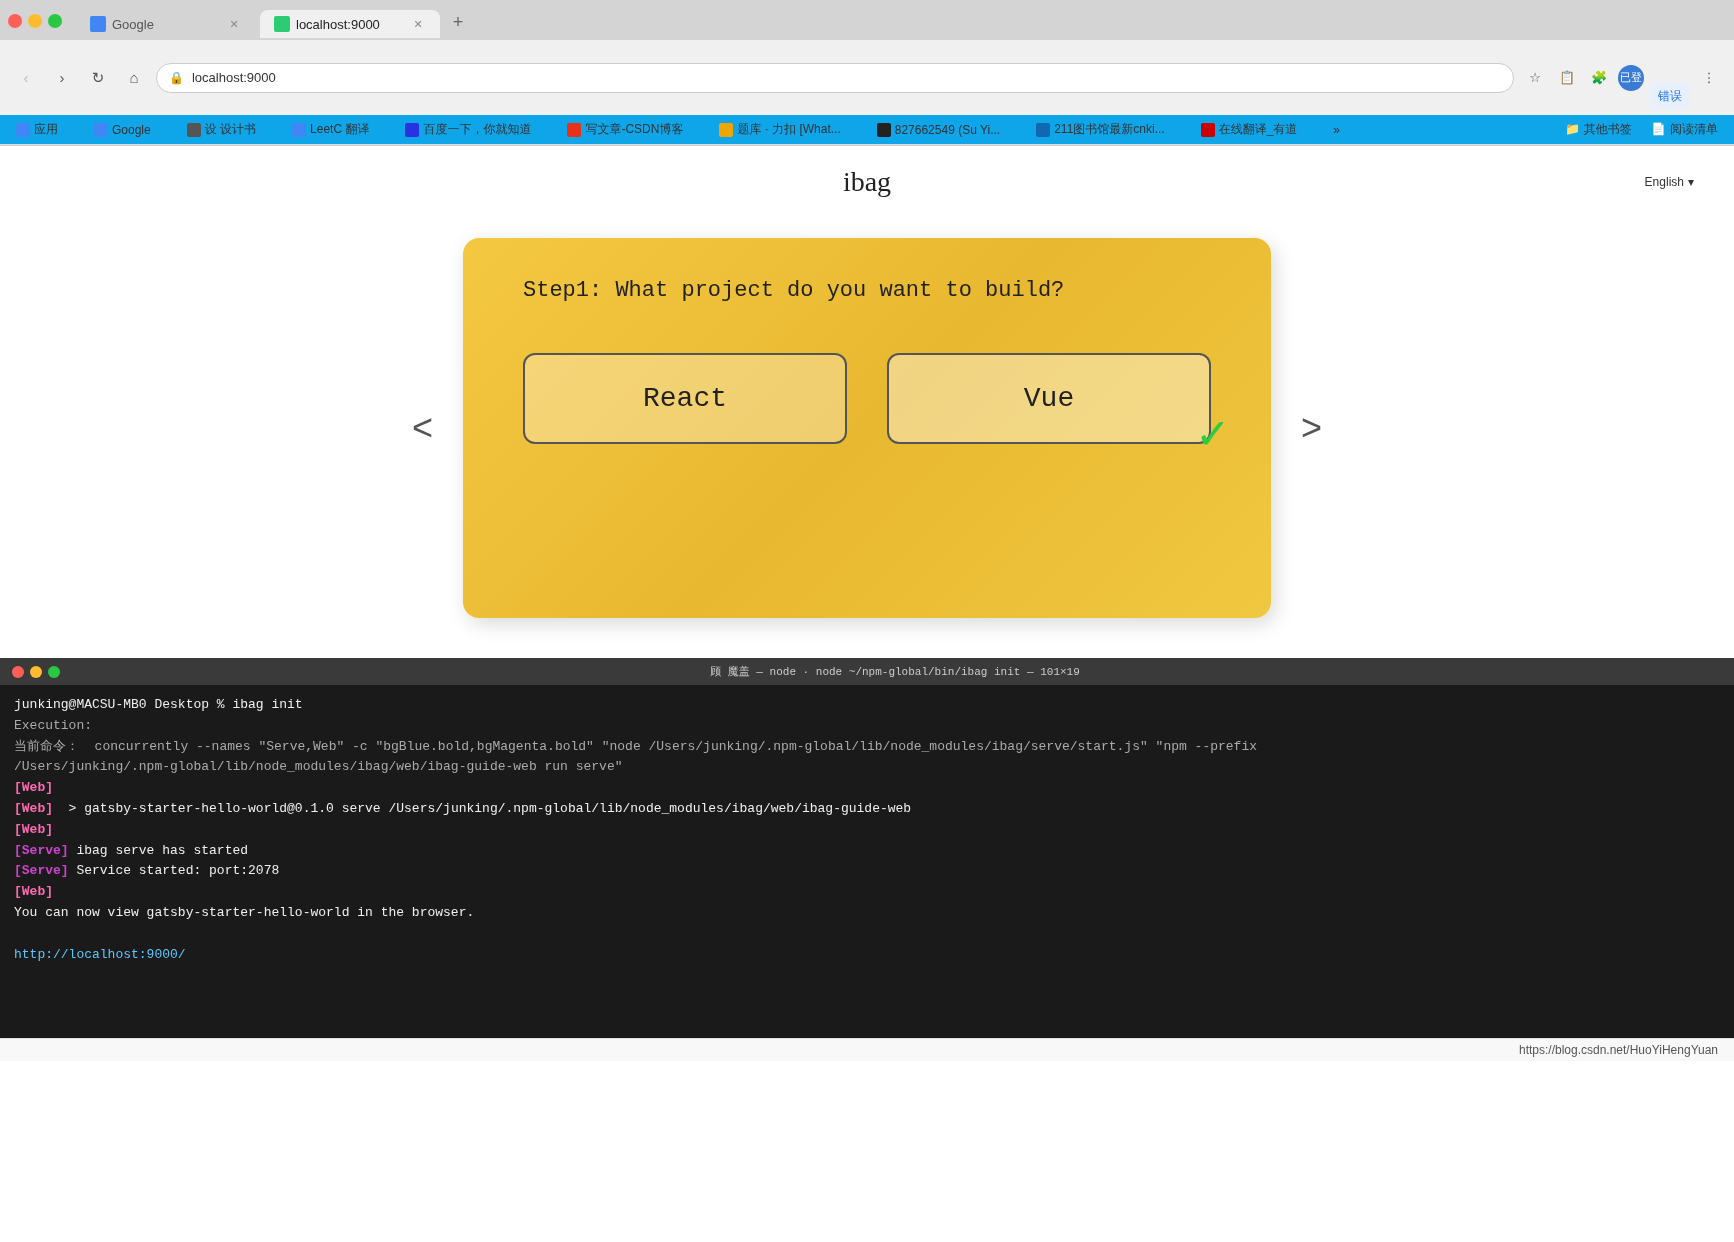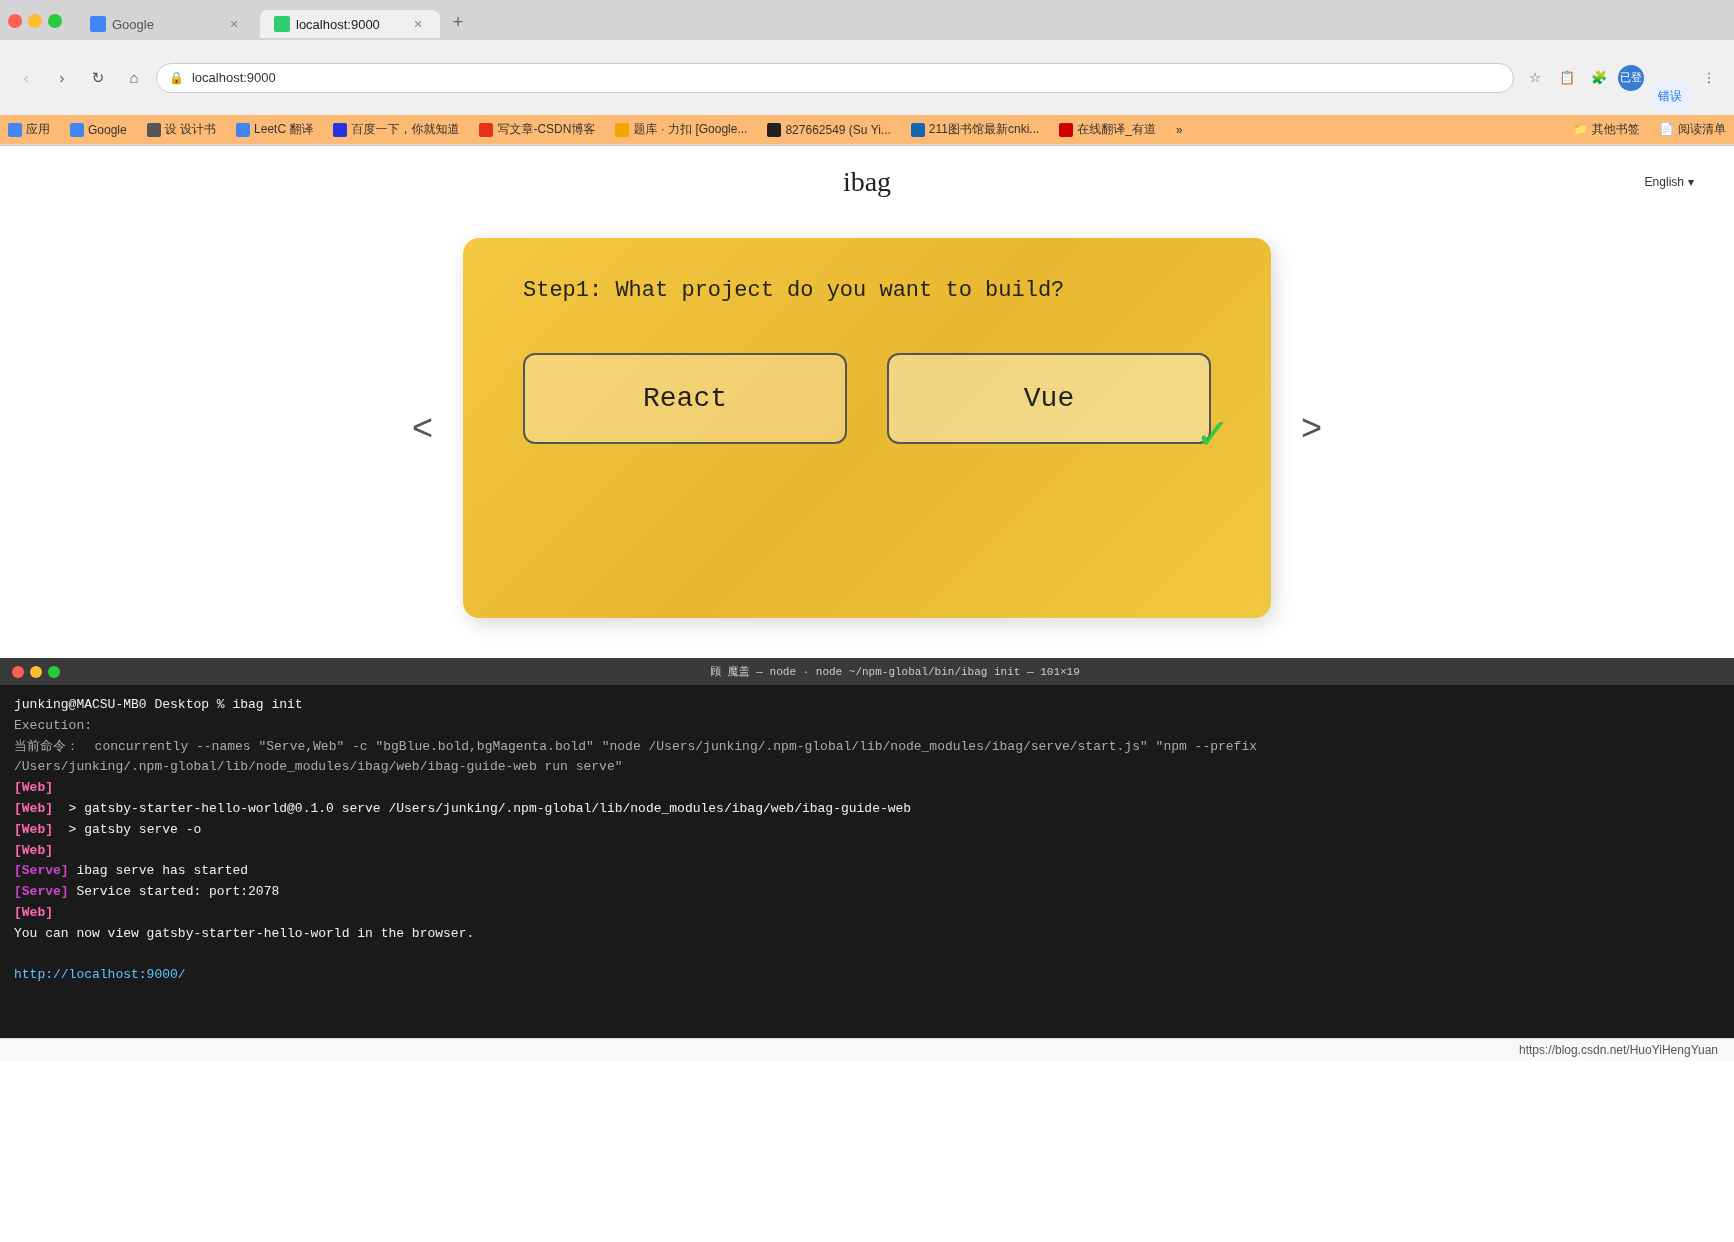--- a/index.html
+++ b/index.html
@@ -134,26 +134,26 @@
       display: flex;
       align-items: center;
       justify-content: center;
       font-size: 13px;
       color: #555;
       cursor: pointer;
     }
     .bookmarks-bar {
       display: flex;
       align-items: center;
-      padding: 4px 0;
-      gap: 4px;
+      padding: 4px 8px;
+      gap: 20px;
       font-size: 12px;
       color: #333;
       border-bottom: 1px solid #ddd;
-      background: #fdba74;
+      background: #0ea5e9;
       overflow: hidden;
     }
     .bookmark-item {
       display: flex;
       align-items: center;
       gap: 4px;
       padding: 2px 8px;
       border-radius: 4px;
       white-space: nowrap;
       cursor: pointer;
@@ -380,21 +380,21 @@
     <div class="bookmark-item">
       <div class="bookmark-favicon" style="background:#2932e1;"></div>
       <span>百度一下，你就知道</span>
     </div>
     <div class="bookmark-item">
       <div class="bookmark-favicon" style="background:#e8311b;"></div>
       <span>写文章-CSDN博客</span>
     </div>
     <div class="bookmark-item">
       <div class="bookmark-favicon" style="background:#f0a500;"></div>
-      <span>题库 · 力扣 [Google...</span>
+      <span>题库 · 力扣 [What...</span>
     </div>
     <div class="bookmark-item">
       <div class="bookmark-favicon" style="background:#222;"></div>
       <span>827662549 (Su Yi...</span>
     </div>
     <div class="bookmark-item">
       <div class="bookmark-favicon" style="background:#1167b1;"></div>
       <span>211图书馆最新cnki...</span>
     </div>
     <div class="bookmark-item">
@@ -452,21 +452,20 @@
     </div>
     <div class="term-title">顾 魔盖 — node · node ~/npm-global/bin/ibag init — 101×19</div>
   </div>
   <div class="terminal-body">
     <div class="term-line term-prompt">junking@MACSU-MB0 Desktop % ibag init</div>
     <div class="term-line term-dim">Execution: </div>
     <div class="term-line term-dim">当前命令：  concurrently --names "Serve,Web" -c "bgBlue.bold,bgMagenta.bold" "node /Users/junking/.npm-global/lib/node_modules/ibag/serve/start.js" "npm --prefix</div>
     <div class="term-line term-dim">/Users/junking/.npm-global/lib/node_modules/ibag/web/ibag-guide-web run serve"</div>
     <div class="term-line"><span class="term-label-web">[Web]</span></div>
     <div class="term-line"><span class="term-label-web">[Web]</span>  &gt; gatsby-starter-hello-world@0.1.0 serve /Users/junking/.npm-global/lib/node_modules/ibag/web/ibag-guide-web</div>
-    <div class="term-line"><span class="term-label-web">[Web]</span>  &gt; gatsby serve -o</div>
     <div class="term-line"><span class="term-label-web">[Web]</span></div>
     <div class="term-line"><span class="term-label-serve">[Serve]</span> ibag serve has started</div>
     <div class="term-line"><span class="term-label-serve">[Serve]</span> Service started: port:2078</div>
     <div class="term-line"><span class="term-label-web">[Web]</span></div>
     <div class="term-line">You can now view gatsby-starter-hello-world in the browser.</div>
     <div class="term-line"> </div>
     <div class="term-line term-url">http://localhost:9000/</div>
   </div>
 </div>
 

